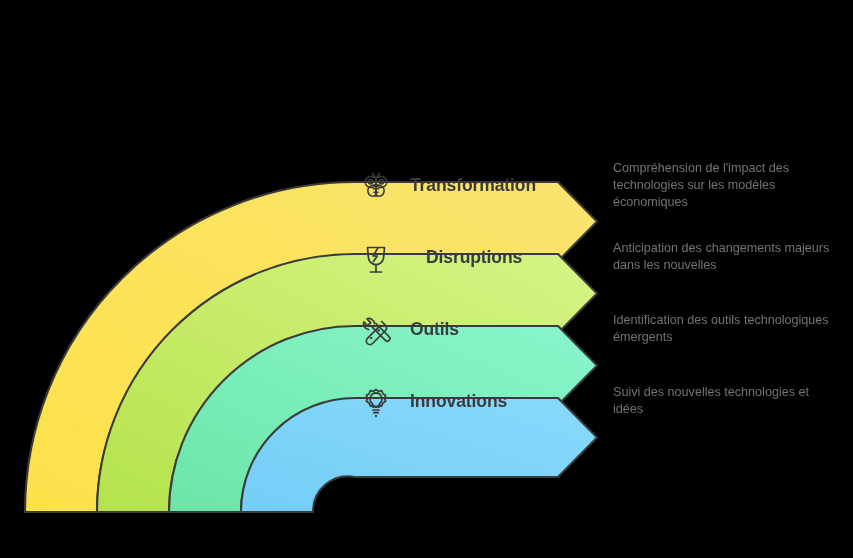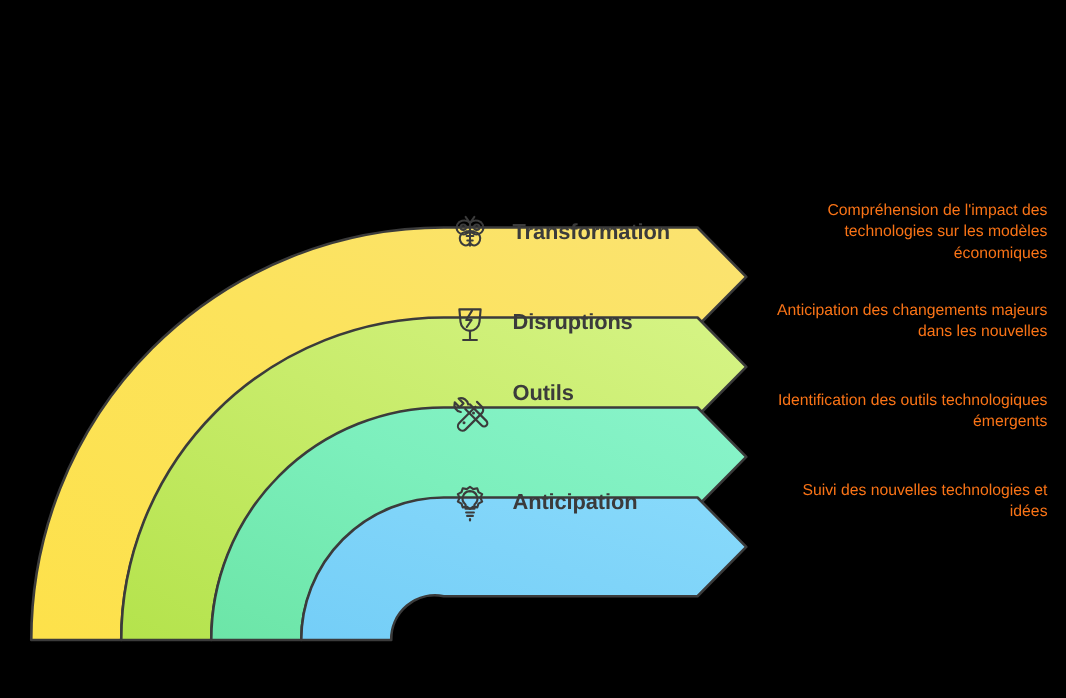--- a/index.html
+++ b/index.html
@@ -33,25 +33,24 @@
     font-weight: bold;
     color: #3b3b3b;
     letter-spacing: -0.1px;
     white-space: nowrap;
     line-height: 1;
   }
   .desc {
     position: absolute;
     font-family: "Liberation Sans", sans-serif;
     font-size: 12.6px;
-    color: #f97316;
+    color: #737373;
     line-height: 1.35;
     width: 225px;
     white-space: pre-line;
-    text-align: right;
   }
   .icon-box {
     position: absolute;
     width: 40px;
     height: 40px;
   }
   .icon-box svg { display: block; }
 </style>
 </head>
 <body>
@@ -161,22 +160,22 @@
     <svg viewBox="0 0 40 40" width="40" height="40" fill="none" stroke="#3b3b3b" stroke-width="1.7" stroke-linecap="round" stroke-linejoin="round">
       <path d="M20 6.5 L22.6 8.3 L25.8 7.6 L26.8 10.7 L29.7 12.3 L28.4 15.3 L29.7 18.3 L26.8 19.9 L25.8 23 L22.6 22.3 L20 24.1 L17.4 22.3 L14.2 23 L13.2 19.9 L10.3 18.3 L11.6 15.3 L10.3 12.3 L13.2 10.7 L14.2 7.6 L17.4 8.3 Z"></path>
       <path d="M20 9.9 A6 6 0 0 0 16.4 20.6 L16.4 24 L23.6 24 L23.6 20.6 A6 6 0 0 0 20 9.9 Z"></path>
       <path d="M16.9 27 L23.1 27"></path>
       <path d="M17.7 29.7 L22.3 29.7"></path>
       <path d="M20 32.3 L20 33.4"></path>
     </svg>
   </div>
 
   <div class="band-label" style="left:410px; top:177px;text-align:right;">Transformation</div>
-  <div class="band-label" style="left:410px; top:249px;">Disruptions</div>
-  <div class="band-label" style="left:410px; top:306px;text-align:right;">Outils</div>
-  <div class="band-label" style="left:410px; top:393px;">Anticipation</div>
+  <div class="band-label" style="left:426px; top:249px;">Disruptions</div>
+  <div class="band-label" style="left:410px; top:321px;text-align:right;">Outils</div>
+  <div class="band-label" style="left:410px; top:393px;">Innovations</div>
 
   <div class="desc" style="left:613px; top:160px;">Compréhension de l'impact des technologies sur les modèles économiques</div>
   <div class="desc" style="left:613px; top:240px;">Anticipation des changements majeurs dans les nouvelles</div>
   <div class="desc" style="left:613px; top:384px;">Suivi des nouvelles technologies et idées</div>
   <div class="desc" style="left:613px; top:312px;">Identification des outils technologiques émergents</div>
 
 </div>
 
 </body></html>

